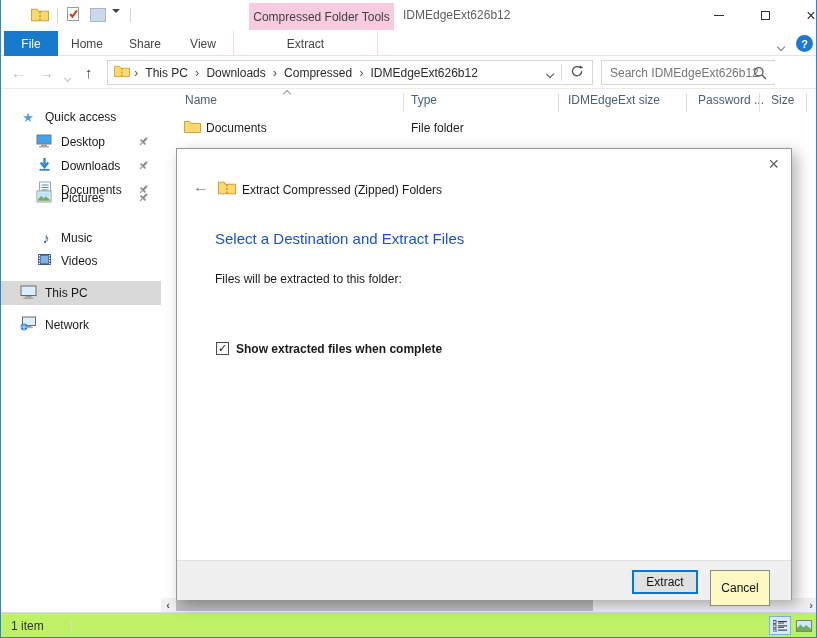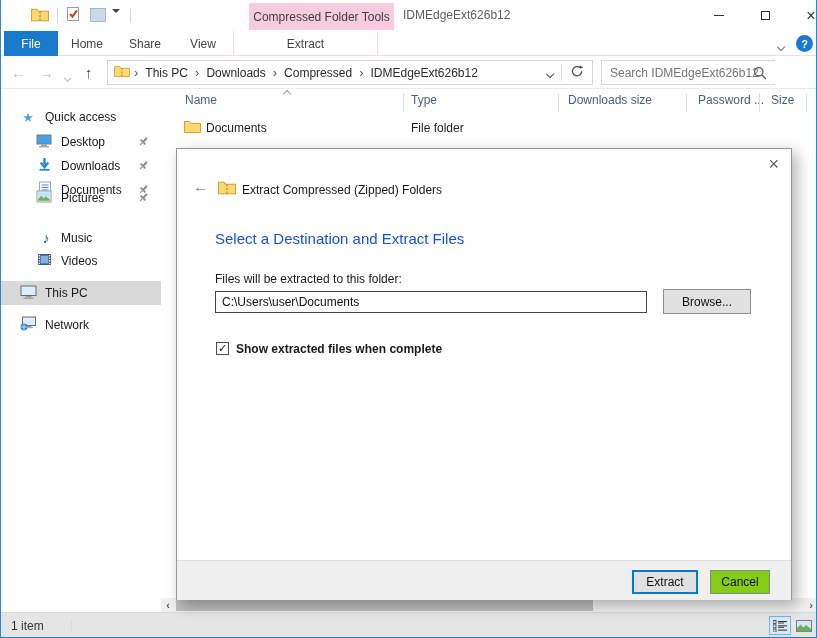--- a/index.html
+++ b/index.html
@@ -71,21 +71,21 @@
   .file-row .ftype { position:absolute; left:250px; top:4px; color:#1e1e1e; }
   .file-row svg { position:absolute; left:23px; top:3px; }
 
   
   #hscroll { position:absolute; left:160px; top:598px; width:657px; height:14px; background:#f0f0f0; }
   .hs-arrow { position:absolute; top:0; width:14px; height:14px; color:#5a5a5a; font-size:11px; font-weight:bold;
     display:flex; align-items:center; justify-content:center; }
   .hs-thumb { position:absolute; left:15px; top:1px; width:417px; height:12px; background:#bdbdbd; }
 
   
-  #statusbar { position:absolute; left:0; top:612px; width:100%; height:26px; background:#e5e5e5; border-top:1px solid #d9d9d9; }
+  #statusbar { position:absolute; left:0; top:612px; width:100%; height:26px; background:#bef264; border-top:1px solid #d9d9d9; }
   .status-count { position:absolute; left:10px; top:6px; color:#333; }
   .status-div { position:absolute; left:70px; top:6px; width:1px; height:14px; background:#d9d9d9; }
   .viewbtn { position:absolute; top:3px; width:22px; height:19px; display:flex; align-items:center; justify-content:center; }
   .viewbtn.active { background:#d7eafc; border:1px solid #7ab1e8; }
 
   
   #dialog { position:absolute; left:175px; top:148px; width:616px; height:452px; background:#fff;
     border:1px solid #979797; box-shadow:5px 5px 14px rgba(0,0,0,.30); z-index:10; }
   .dlg-close { position:absolute; right:12px; top:5px; font-size:18px; color:#5f5f5f; }
   .dlg-back { position:absolute; left:16px; top:29px; font-size:16px; color:#8a8a8a; }
@@ -96,21 +96,21 @@
   .dlg-input { position:absolute; left:38px; top:142px; width:432px; height:22px; border:1px solid #454545;
     font:12px "Liberation Sans", sans-serif; padding:0 6px; color:#111; }
   .dlg-browse { position:absolute; left:486px; top:140px; width:88px; height:25px; background:#e1e1e1;
     border:1px solid #8f8f8f; font:12px "Liberation Sans", sans-serif; color:#111; }
   .dlg-check { position:absolute; left:39px; top:193px; width:13px; height:13px; border:1px solid #4a4a4a; background:#fff;
     font-size:11px; line-height:11px; text-align:center; color:#111; }
   .dlg-check-label { position:absolute; left:59px; top:193px;font-weight:bold; }
   .dlg-footer { position:absolute; left:0; top:411px; width:100%; height:40px; background:#f0f0f0; border-top:1px solid #e0e0e0; }
   .btn-extract { position:absolute; left:455px; top:9px; width:66px; height:24px; background:#e1e1e1;
     border:2px solid #0078d7; font:12px "Liberation Sans", sans-serif; color:#111; }
-  .btn-cancel { position:absolute; left:533px; top:9px; width:60px; height:24px; background:#84cc16;
+  .btn-cancel { position:absolute; left:533px; top:9px; width:60px; height:36px; background:#fef9c3;
     border:1px solid #8a8a8a; font:12px "Liberation Sans", sans-serif; color:#111; }
 </style>
 </head>
 <body>
 
 <div id="titlebar">
   <span class="abs" style="left:14px;top:7px;">
     <svg width="18" height="16" viewBox="0 0 17 14">
         <path d="M0.5 1.5 h5.2 l1.6 2 h9.2 v9 h-16z" fill="#ffd870" stroke="#cfa23c"></path>
         <path d="M8.5 3.5 v9.5" stroke="#a87f22" stroke-dasharray="2 1.4"></path>
@@ -335,21 +335,21 @@
     <span class="side-label" style="left:44px;">Network</span>
   </div>
 </div>
 
 <div id="content">
   <span class="colhdr" style="left:24px;">Name</span>
   <span class="sort-caret"></span>
   <span class="coldiv" style="left:242px;"></span>
   <span class="colhdr" style="left:250px;">Type</span>
   <span class="coldiv" style="left:397px;"></span>
-  <span class="colhdr" style="left:407px;">Downloads size</span>
+  <span class="colhdr" style="left:407px;">IDMEdgeExt size</span>
   <span class="coldiv" style="left:525px;"></span>
   <span class="colhdr" style="left:537px;">Password ...</span>
   <span class="coldiv" style="left:598px;"></span>
   <span class="colhdr" style="left:610px;">Size</span>
   <span class="coldiv" style="left:645px;"></span>
 
   <div class="file-row">
     <svg width="17" height="14" viewBox="0 0 17 14">
         <path d="M0.5 1.5 h5.2 l1.6 2 h9.2 v9 h-16z" fill="#ffd870" stroke="#cfa23c"></path>
       </svg>
@@ -396,22 +396,20 @@
     <svg width="18" height="16" viewBox="0 0 17 14">
         <path d="M0.5 1.5 h5.2 l1.6 2 h9.2 v9 h-16z" fill="#ffd870" stroke="#cfa23c"></path>
         <path d="M8.5 3.5 v9.5" stroke="#a87f22" stroke-dasharray="2 1.4"></path>
       </svg>
   </span>
   <span class="dlg-title">Extract Compressed (Zipped) Folders</span>
 
   <div class="dlg-heading">Select a Destination and Extract Files</div>
   <div class="dlg-label">Files will be extracted to this folder:</div>
 
-  <input class="dlg-input" type="text" value="C:\Users\user\Documents" style="">
-  <button class="dlg-browse">Browse...</button>
 
   <div class="dlg-check">✓</div>
   <span class="dlg-check-label">Show extracted files when complete</span>
 
   <div class="dlg-footer">
     <button class="btn-extract">Extract</button>
     <button class="btn-cancel">Cancel</button>
   </div>
 </div>
 

